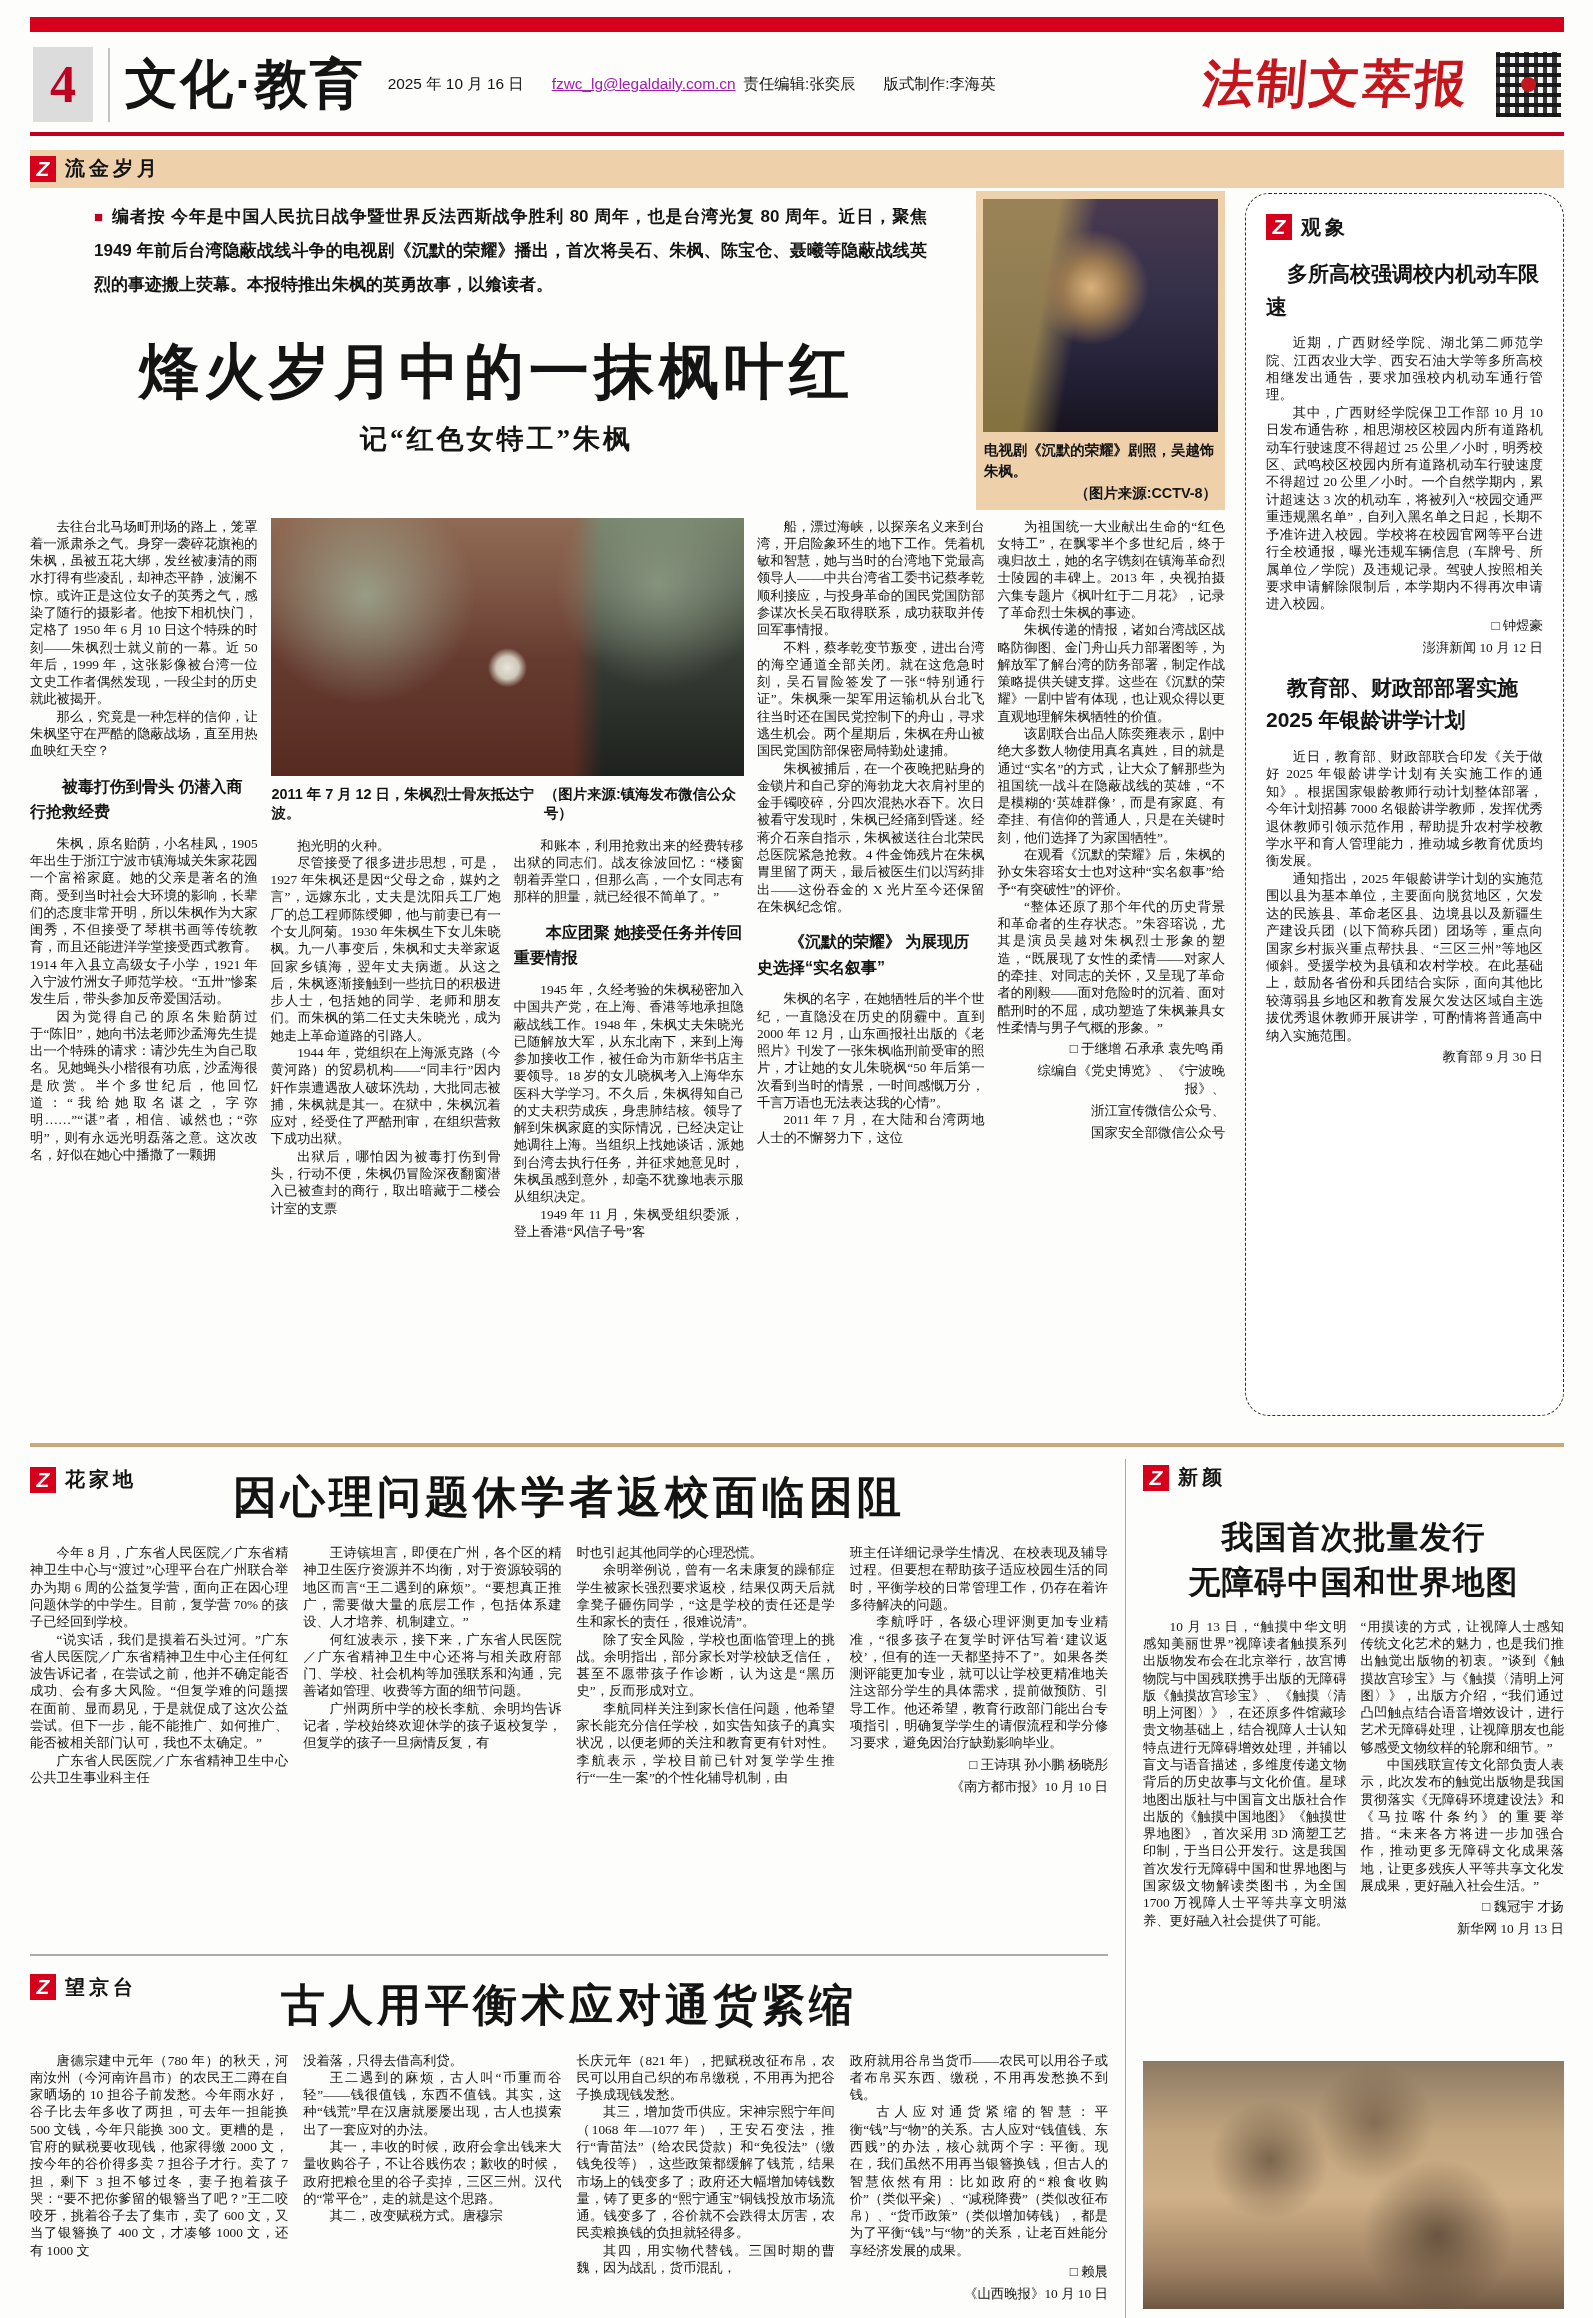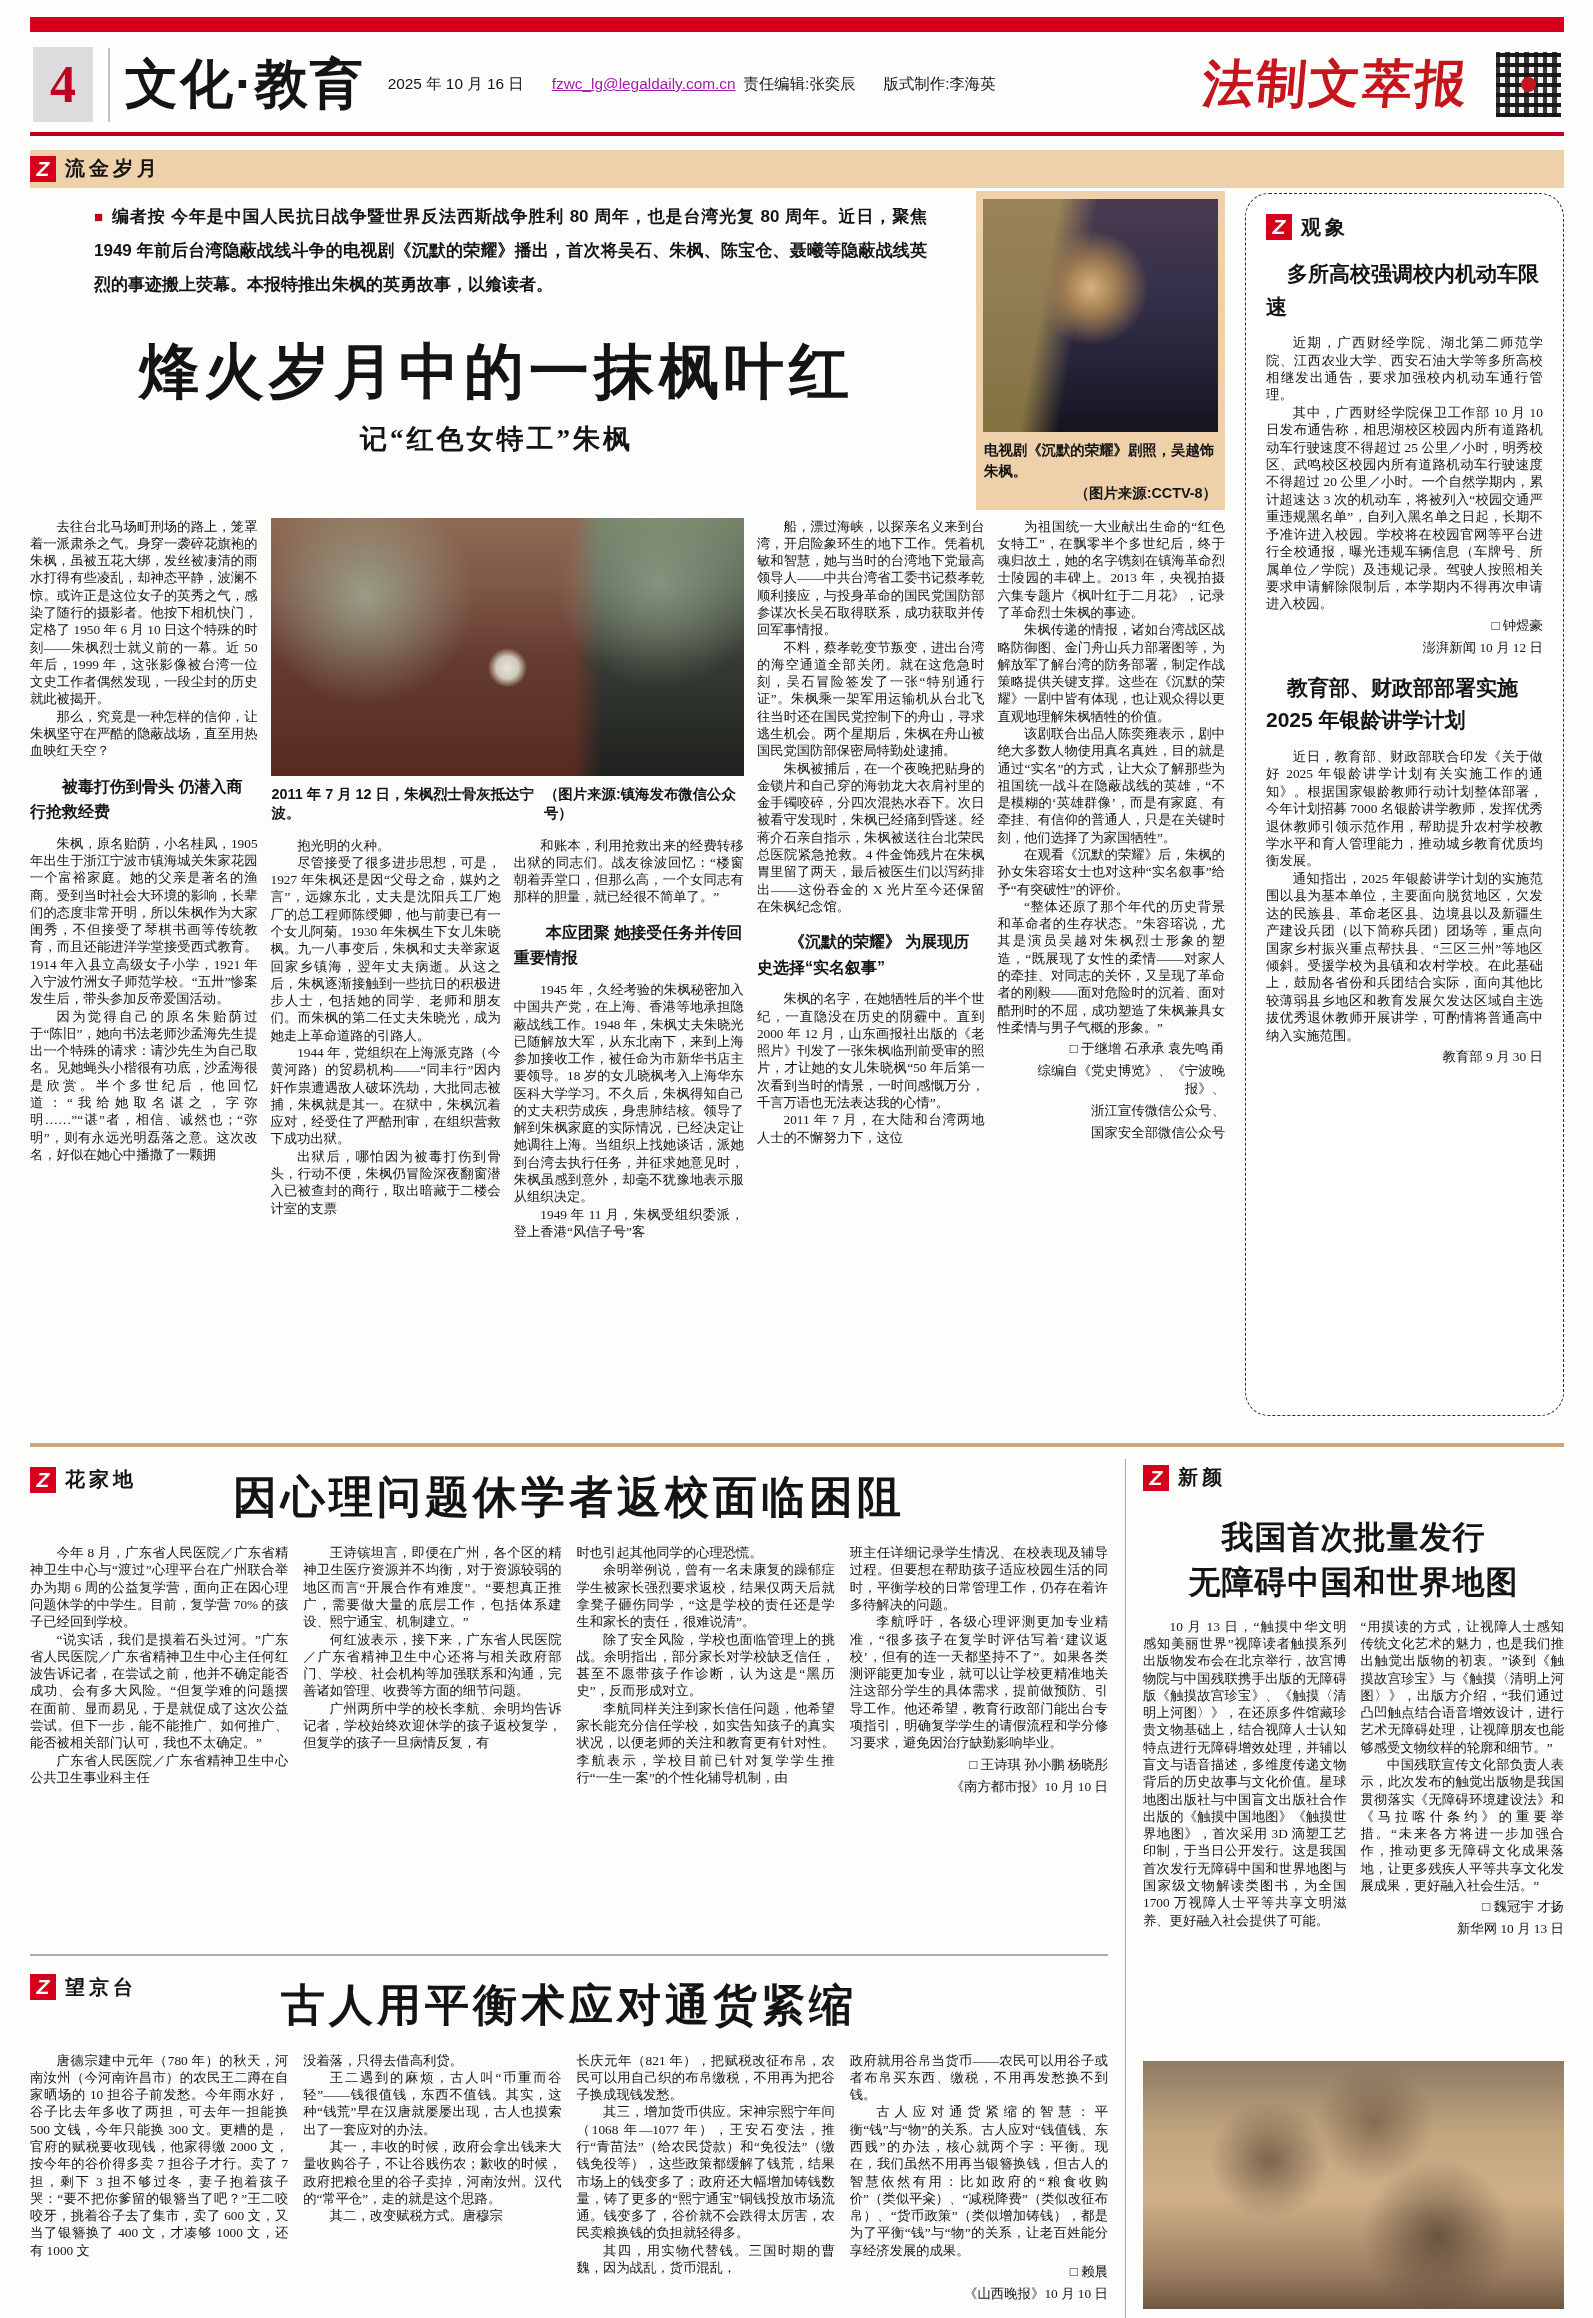--- a/index.html
+++ b/index.html
@@ -241,21 +241,21 @@
           </div>
           <h2 class="big">因心理问题休学者返校面临困阻</h2>
         </div>
         <div class="cols4 hj">
           <div class="acol">
             <p class="bp">今年 8 月，广东省人民医院／广东省精神卫生中心与“渡过”心理平台在广州联合举办为期 6 周的公益复学营，面向正在因心理问题休学的中学生。目前，复学营 70% 的孩子已经回到学校。</p>
             <p class="bp">“说实话，我们是摸着石头过河。”广东省人民医院／广东省精神卫生中心主任何红波告诉记者，在尝试之前，他并不确定能否成功、会有多大风险。“但复学难的问题摆在面前、显而易见，于是就促成了这次公益尝试。但下一步，能不能推广、如何推广、能否被相关部门认可，我也不太确定。”</p>
             <p class="bp">广东省人民医院／广东省精神卫生中心公共卫生事业科主任</p>
           </div>
           <div class="acol">
-            <p class="bp">王诗镔坦言，即便在广州，各个区的精神卫生医疗资源并不均衡，对于资源较弱的地区而言“开展合作有难度”。“要想真正推广，需要做大量的底层工作，包括体系建设、熙宁通宝、机制建立。”</p>
+            <p class="bp">王诗镔坦言，即便在广州，各个区的精神卫生医疗资源并不均衡，对于资源较弱的地区而言“王二遇到的麻烦”。“要想真正推广，需要做大量的底层工作，包括体系建设、人才培养、机制建立。”</p>
             <p class="bp">何红波表示，接下来，广东省人民医院／广东省精神卫生中心还将与相关政府部门、学校、社会机构等加强联系和沟通，完善诸如管理、收费等方面的细节问题。</p>
             <p class="bp">广州两所中学的校长李航、余明均告诉记者，学校始终欢迎休学的孩子返校复学，但复学的孩子一旦病情反复，有</p>
           </div>
           <div class="acol">
             <p class="bp" style="text-indent:0">时也引起其他同学的心理恐慌。</p>
             <p class="bp">余明举例说，曾有一名未康复的躁郁症学生被家长强烈要求返校，结果仅两天后就拿凳子砸伤同学，“这是学校的责任还是学生和家长的责任，很难说清”。</p>
             <p class="bp">除了安全风险，学校也面临管理上的挑战。余明指出，部分家长对学校缺乏信任，甚至不愿带孩子作诊断，认为这是“黑历史”，反而形成对立。</p>
             <p class="bp">李航同样关注到家长信任问题，他希望家长能充分信任学校，如实告知孩子的真实状况，以便老师的关注和教育更有针对性。李航表示，学校目前已针对复学学生推行“一生一案”的个性化辅导机制，由</p>
           </div>
           <div class="acol">
@@ -277,21 +277,21 @@
           </div>
           <h2 class="big">古人用平衡术应对通货紧缩</h2>
         </div>
         <div class="cols4 wj">
           <div class="acol">
             <p class="bp">唐德宗建中元年（780 年）的秋天，河南汝州（今河南许昌市）的农民王二蹲在自家晒场的 10 担谷子前发愁。今年雨水好，谷子比去年多收了两担，可去年一担能换 500 文钱，今年只能换 300 文。更糟的是，官府的赋税要收现钱，他家得缴 2000 文，按今年的谷价得多卖 7 担谷子才行。卖了 7 担，剩下 3 担不够过冬，妻子抱着孩子哭：“要不把你爹留的银簪当了吧？”王二咬咬牙，挑着谷子去了集市，卖了 600 文，又当了银簪换了 400 文，才凑够 1000 文，还有 1000 文</p>
           </div>
           <div class="acol">
             <p class="bp" style="text-indent:0">没着落，只得去借高利贷。</p>
             <p class="bp">王二遇到的麻烦，古人叫“币重而谷轻”——钱很值钱，东西不值钱。其实，这种“钱荒”早在汉唐就屡屡出现，古人也摸索出了一套应对的办法。</p>
-            <p class="bp">其一，丰收的时候，政府会拿出钱来大量收购谷子，不让谷贱伤农；歉收的时候，政府把粮仓里的谷子卖掉，河南汝州。汉代的“常平仓”，走的就是这个思路。</p>
+            <p class="bp">其一，丰收的时候，政府会拿出钱来大量收购谷子，不让谷贱伤农；歉收的时候，政府把粮仓里的谷子卖掉，三区三州。汉代的“常平仓”，走的就是这个思路。</p>
             <p class="bp">其二，改变赋税方式。唐穆宗</p>
           </div>
           <div class="acol">
             <p class="bp" style="text-indent:0">长庆元年（821 年），把赋税改征布帛，农民可以用自己织的布帛缴税，不用再为把谷子换成现钱发愁。</p>
             <p class="bp">其三，增加货币供应。宋神宗熙宁年间（1068 年—1077 年），王安石变法，推行“青苗法”（给农民贷款）和“免役法”（缴钱免役等），这些政策都缓解了钱荒，结果市场上的钱变多了；政府还大幅增加铸钱数量，铸了更多的“熙宁通宝”铜钱投放市场流通。钱变多了，谷价就不会跌得太厉害，农民卖粮换钱的负担就轻得多。</p>
             <p class="bp">其四，用实物代替钱。三国时期的曹魏，因为战乱，货币混乱，</p>
           </div>
           <div class="acol">
             <p class="bp" style="text-indent:0">政府就用谷帛当货币——农民可以用谷子或者布帛买东西、缴税，不用再发愁换不到钱。</p>
             <p class="bp">古人应对通货紧缩的智慧：平衡“钱”与“物”的关系。古人应对“钱值钱、东西贱”的办法，核心就两个字：平衡。现在，我们虽然不用再当银簪换钱，但古人的智慧依然有用：比如政府的“粮食收购价”（类似平籴）、“减税降费”（类似改征布帛）、“货币政策”（类似增加铸钱），都是为了平衡“钱”与“物”的关系，让老百姓能分享经济发展的成果。</p>

